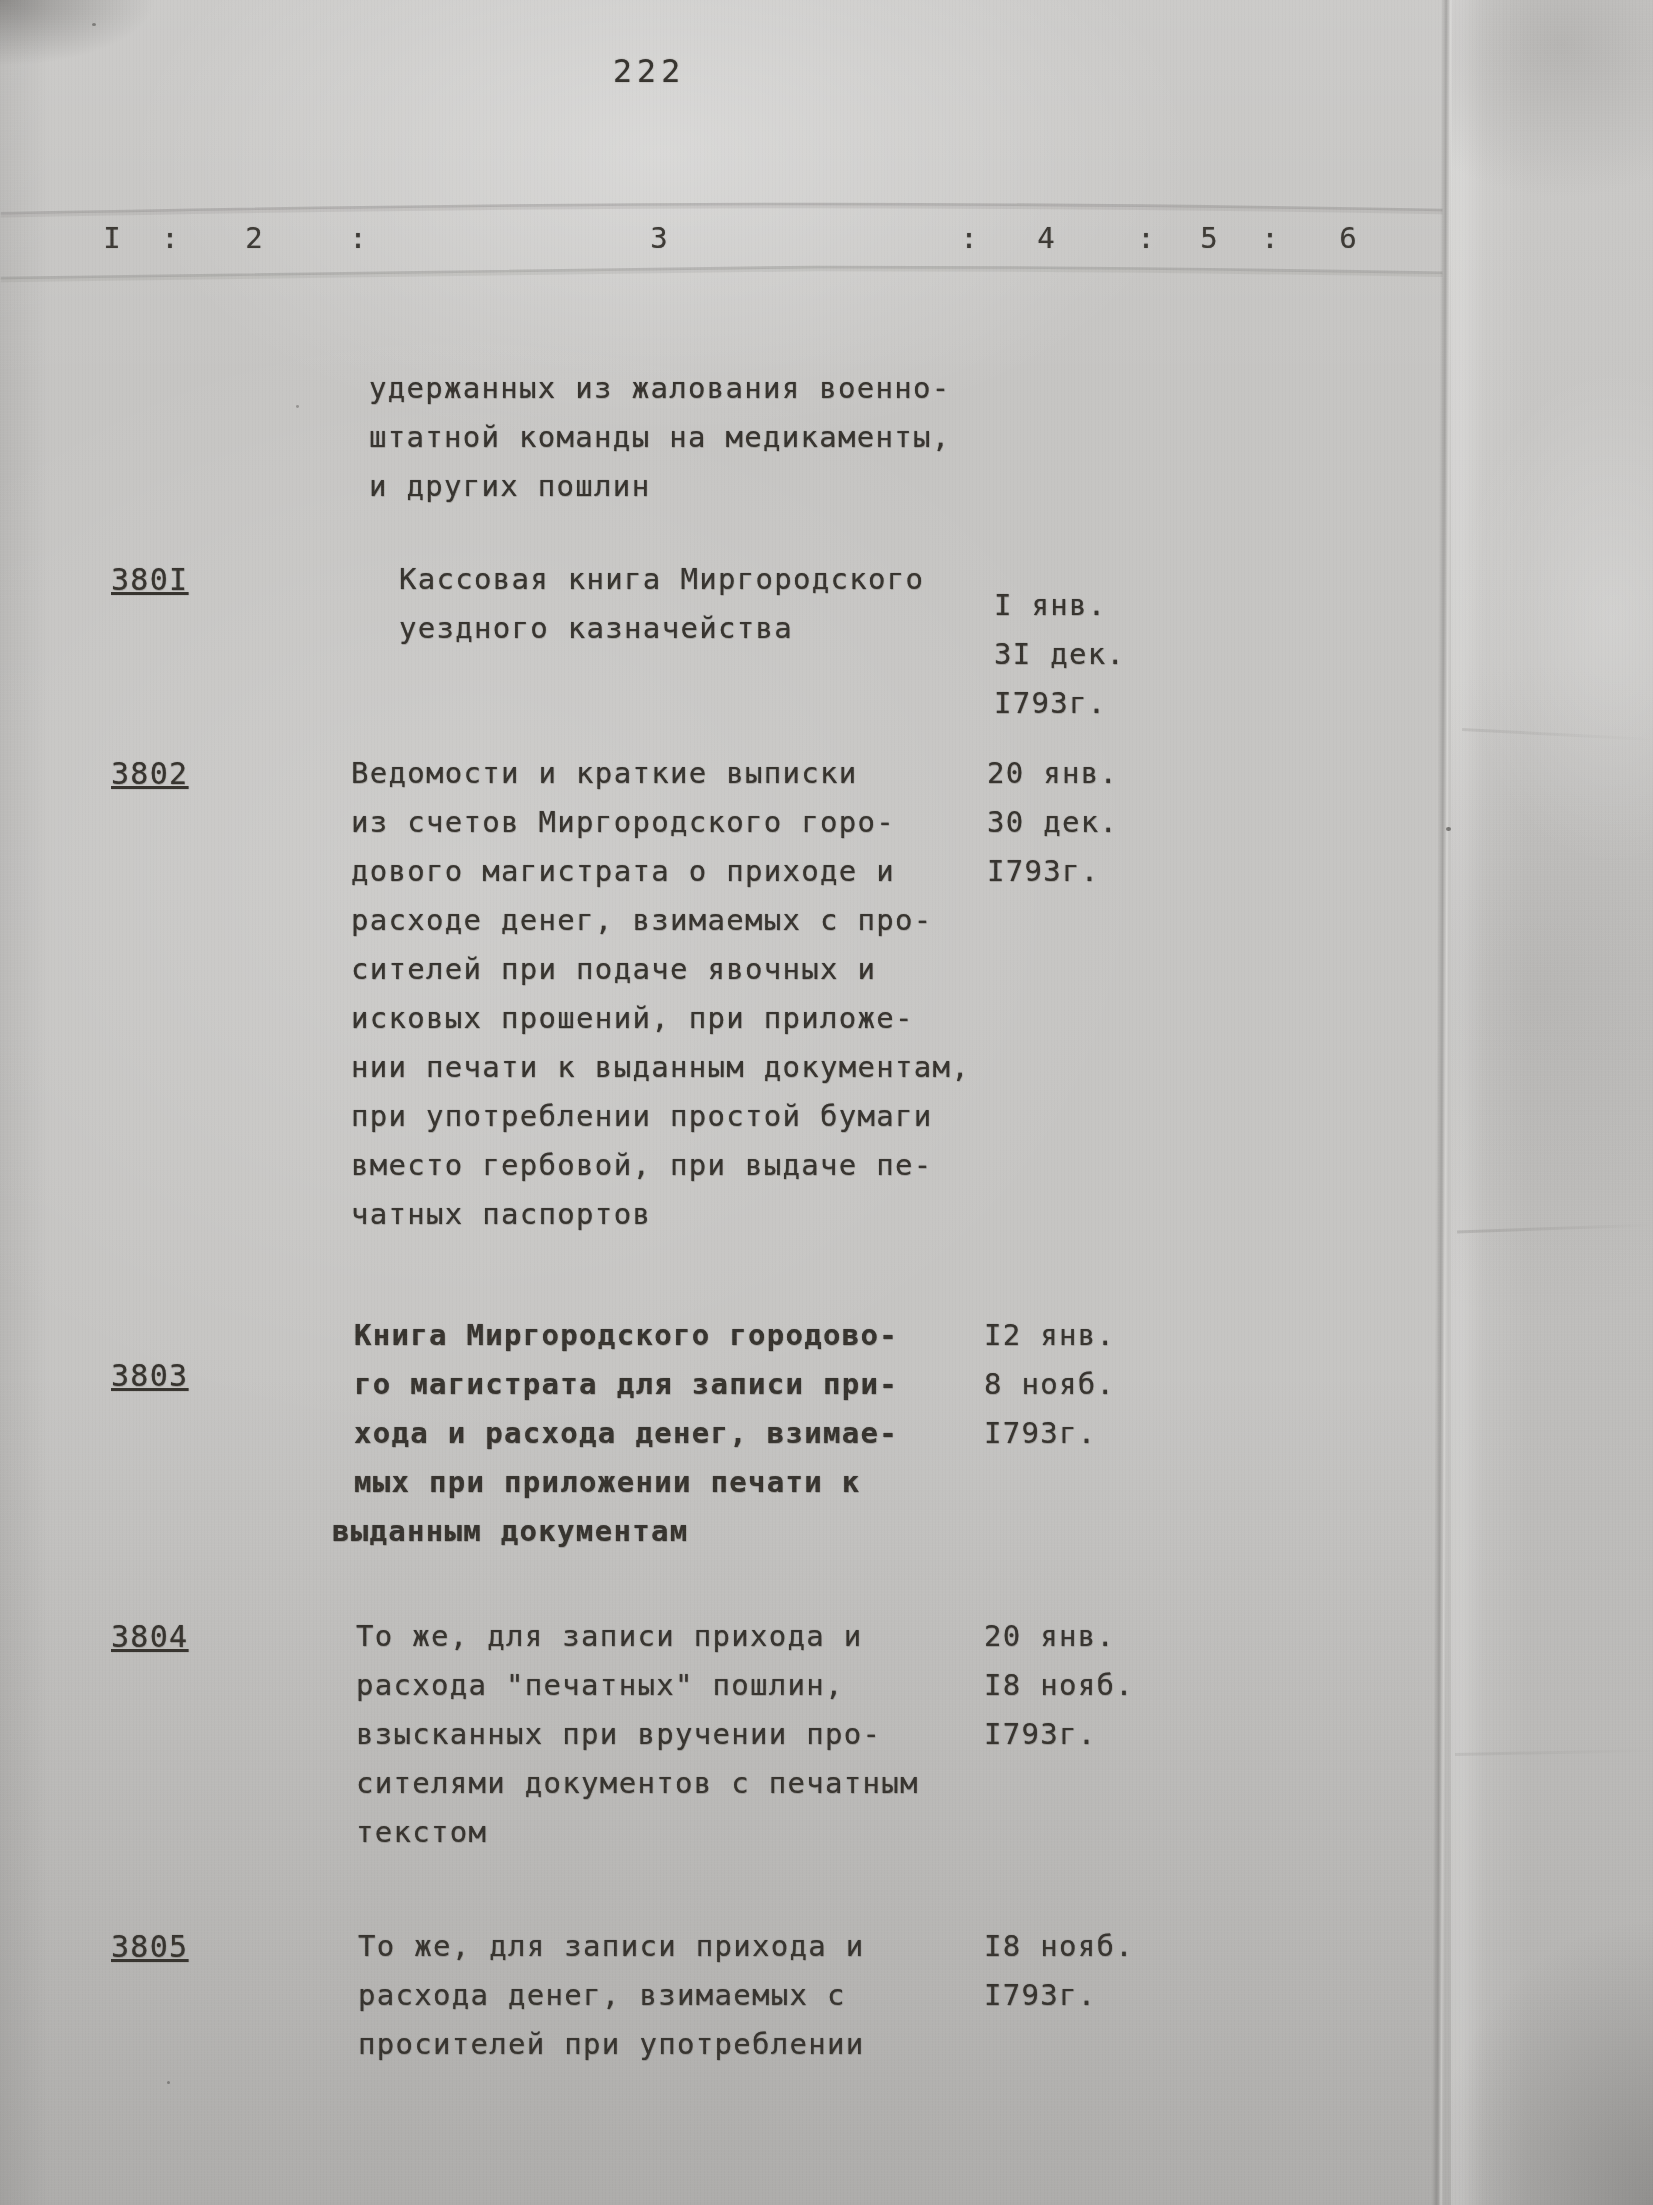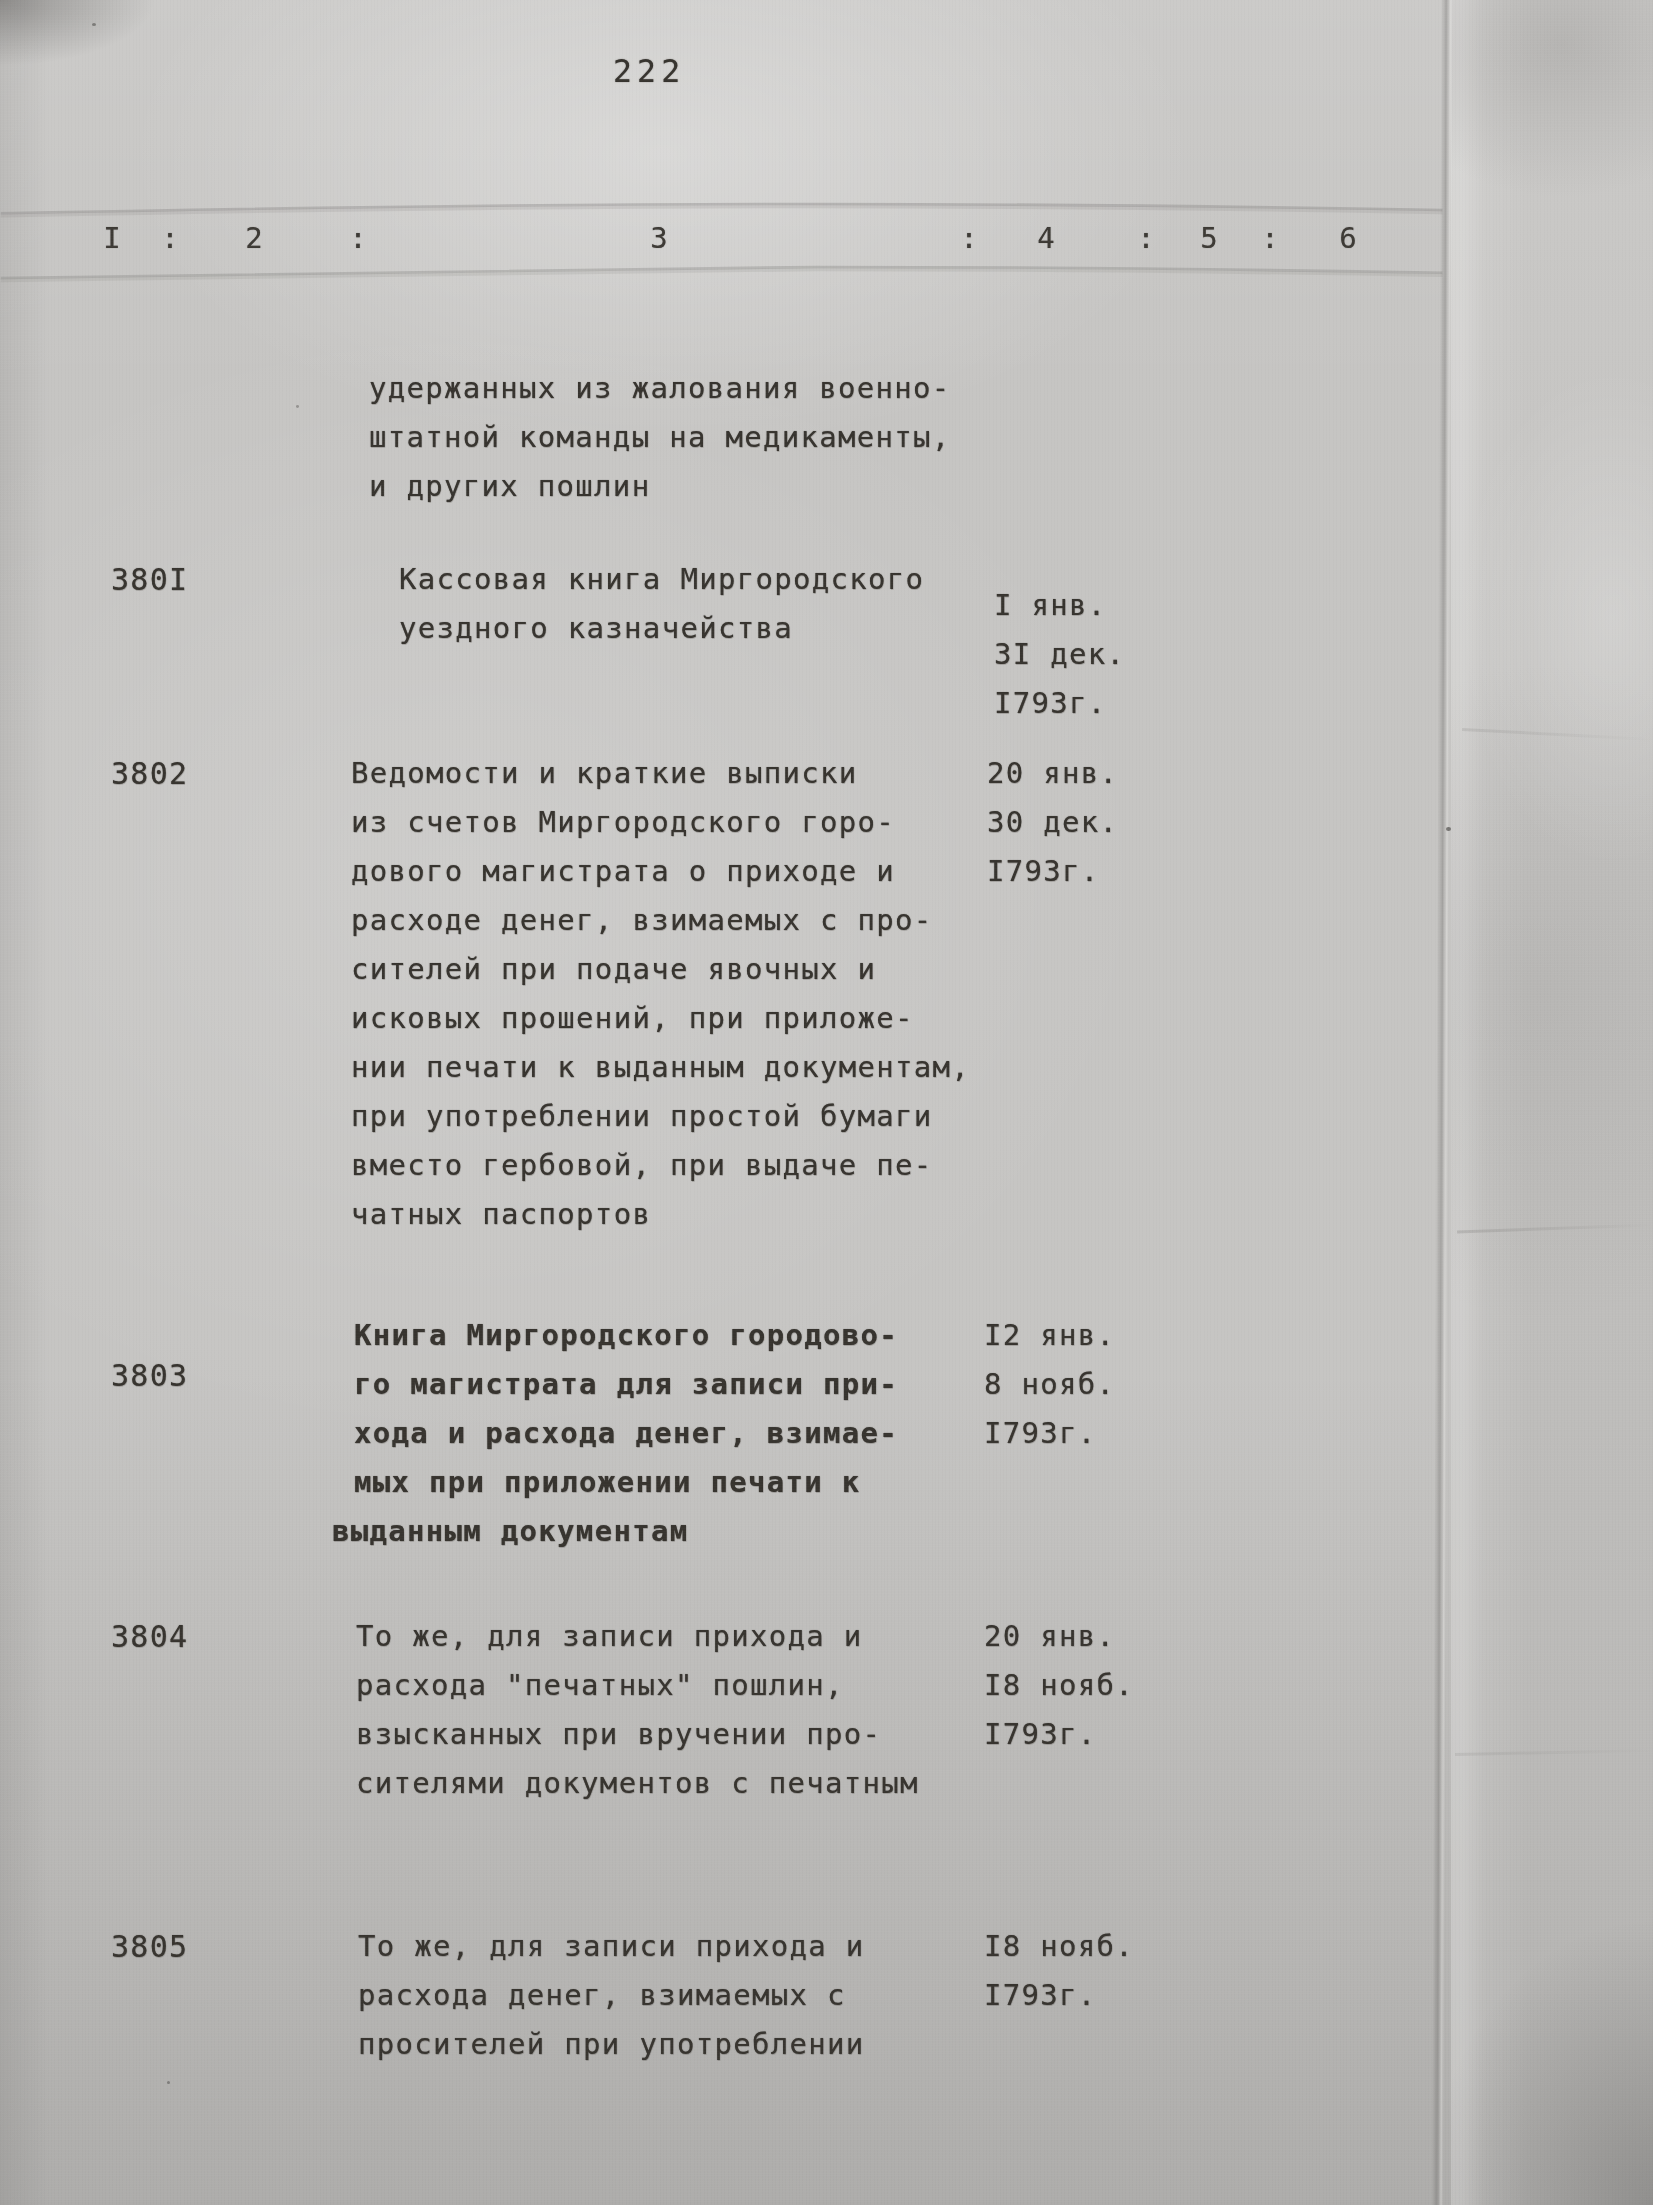--- a/index.html
+++ b/index.html
@@ -53,21 +53,21 @@
   .speck{position:absolute;border-radius:50%;background:#4a4845;pointer-events:none;}
 
   
   .tw{
     position:absolute;
     font-size:29px;line-height:49px;letter-spacing:1.3px;
     color:#37342f;
     text-shadow:0 0 1.1px rgba(55,52,47,.6), 0.5px 0.5px 0 rgba(55,52,47,.18);
     white-space:pre;
   }
-  .entry-number{font-size:30px;}
+  .entry-number{font-size:30px;text-decoration:underline;}
   .page-number{
     position:absolute;left:613px;top:53px;
     font-size:31.5px;letter-spacing:5.1px;line-height:37px;
     text-shadow:0 0 1.2px rgba(55,52,47,.65);
   }
   .header-rules{position:absolute;left:0;top:0;pointer-events:none;}
   .col-num{
     position:absolute;top:0;transform:translateX(-50%);
     font-size:29px;line-height:37px;color:#3d3a35;
     text-shadow:0 0 1px rgba(60,57,52,.55);
@@ -118,21 +118,21 @@
         <div class="tw" style="left: 351px; top: 749px;"><div>Ведомости и краткие выписки</div><div>из счетов Миргородского горо-</div><div>дового магистрата о приходе и</div><div>расходе денег, взимаемых с про-</div><div>сителей при подаче явочных и</div><div>исковых прошений, при приложе-</div><div>нии печати к выданным документам,</div><div>при употреблении простой бумаги</div><div>вместо гербовой, при выдаче пе-</div><div>чатных паспортов</div></div>
         <div class="tw" style="left: 987px; top: 749px;"><div>20 янв.</div><div>30 дек.</div><div>I793г.</div></div>
       </div>
       <div>
         <div class="tw entry-number" style="left: 111px; top: 1311px; margin-top: 40px;">3803</div>
         <div class="tw" style="left: 354px; top: 1311px; font-weight: bold;"><div>Книга Миргородского городово-</div><div>го магистрата для записи при-</div><div>хода и расхода денег, взимае-</div><div>мых при приложении печати к</div><div style="margin-left: -22px;">выданным документам</div></div>
         <div class="tw" style="left: 984px; top: 1311px;"><div>I2 янв.</div><div>8 нояб.</div><div>I793г.</div></div>
       </div>
       <div>
         <div class="tw entry-number" style="left: 111px; top: 1612px;">3804</div>
-        <div class="tw" style="left: 356px; top: 1612px;"><div>То же, для записи прихода и</div><div>расхода "печатных" пошлин,</div><div>взысканных при вручении про-</div><div>сителями документов с печатным</div></div>
+        <div class="tw" style="left: 356px; top: 1612px;"><div>То же, для записи прихода и</div><div>расхода "печатных" пошлин,</div><div>взысканных при вручении про-</div><div>сителями документов с печатным</div><div>текстом</div></div>
         <div class="tw" style="left: 984px; top: 1612px;"><div>20 янв.</div><div>I8 нояб.</div><div>I793г.</div></div>
       </div>
       <div>
         <div class="tw entry-number" style="left: 111px; top: 1922px;">3805</div>
         <div class="tw" style="left: 358px; top: 1922px;"><div>То же, для записи прихода и</div><div>расхода денег, взимаемых с</div><div>просителей при употреблении</div></div>
         <div class="tw" style="left: 984px; top: 1922px;"><div>I8 нояб.</div><div>I793г.</div></div>
       </div>
     </div>
 
   <div class="fold-region"></div>

